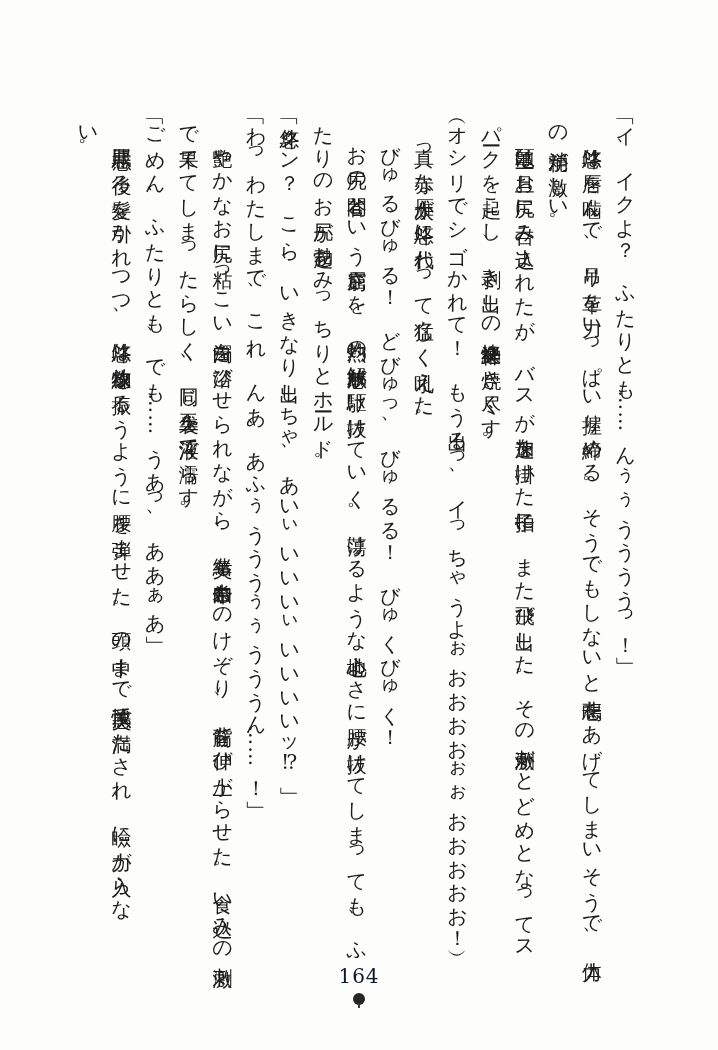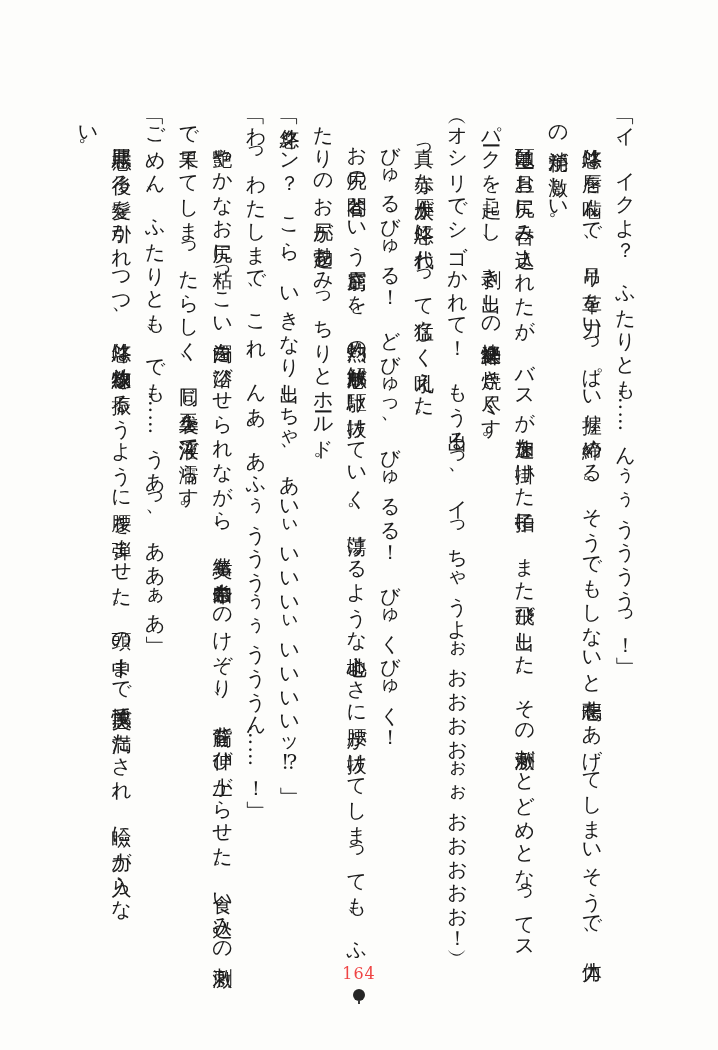--- a/index.html
+++ b/index.html
@@ -41,23 +41,23 @@
   }
   .page-footer {
     position: absolute;
     left: 0;
     right: 0;
     top: 966px;
     text-align: center;
   }
   .page-number {
     font-family: "DejaVu Serif", "Liberation Serif", serif;
-    font-size: 16px;
+    font-size: 20px;
     letter-spacing: 1px;
-    color: #ef4444;
+    color: #0f172a;
     line-height: 1;
   }
   .binding-dot {
     width: 12px;
     height: 12px;
     border-radius: 50%;
     background: #262626;
     margin: 7px auto 0 auto;
     position: relative;
   }

